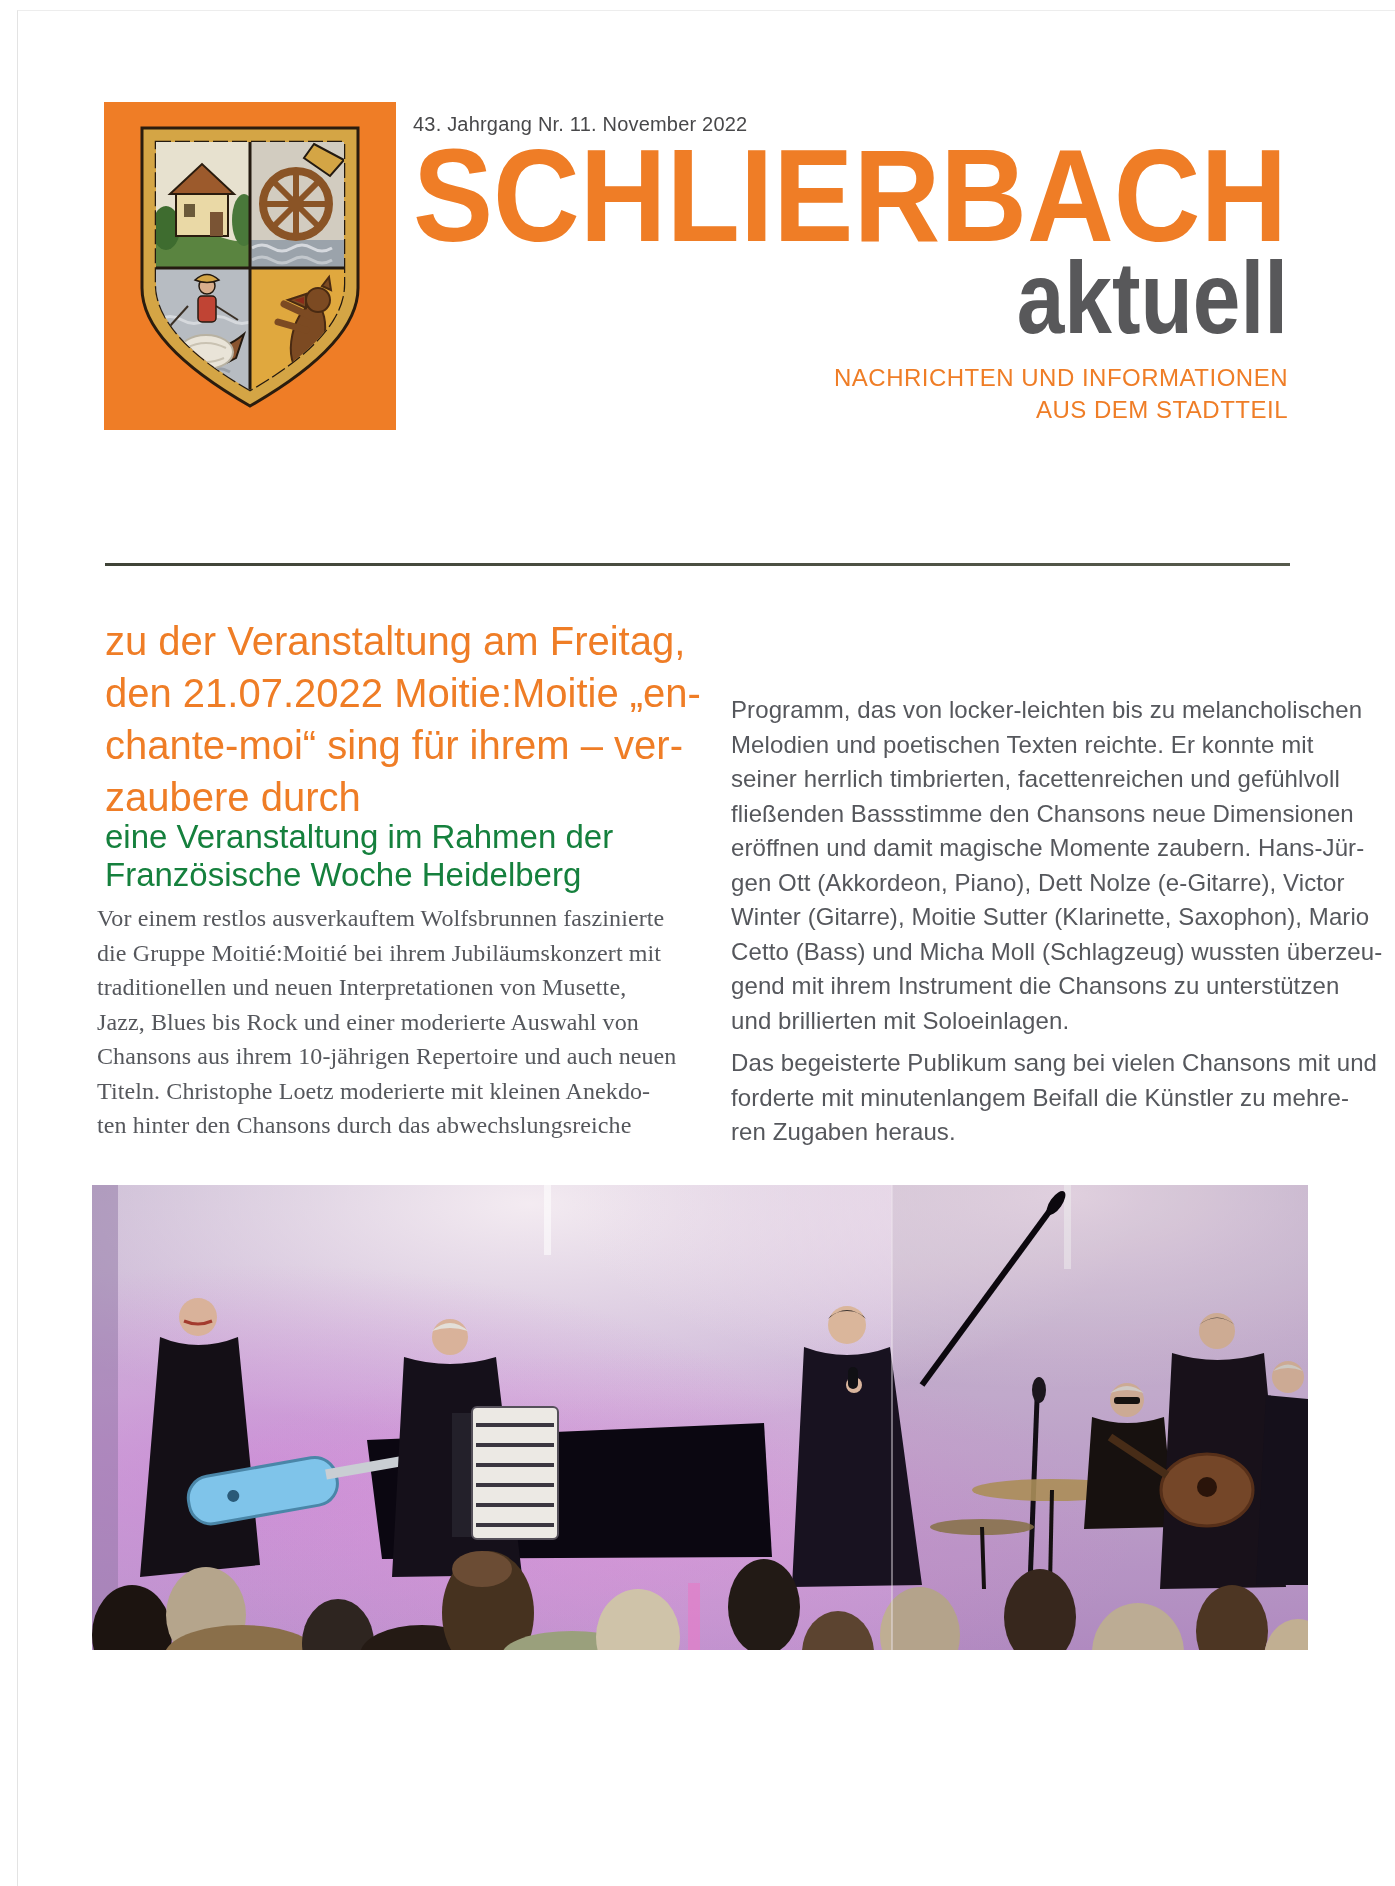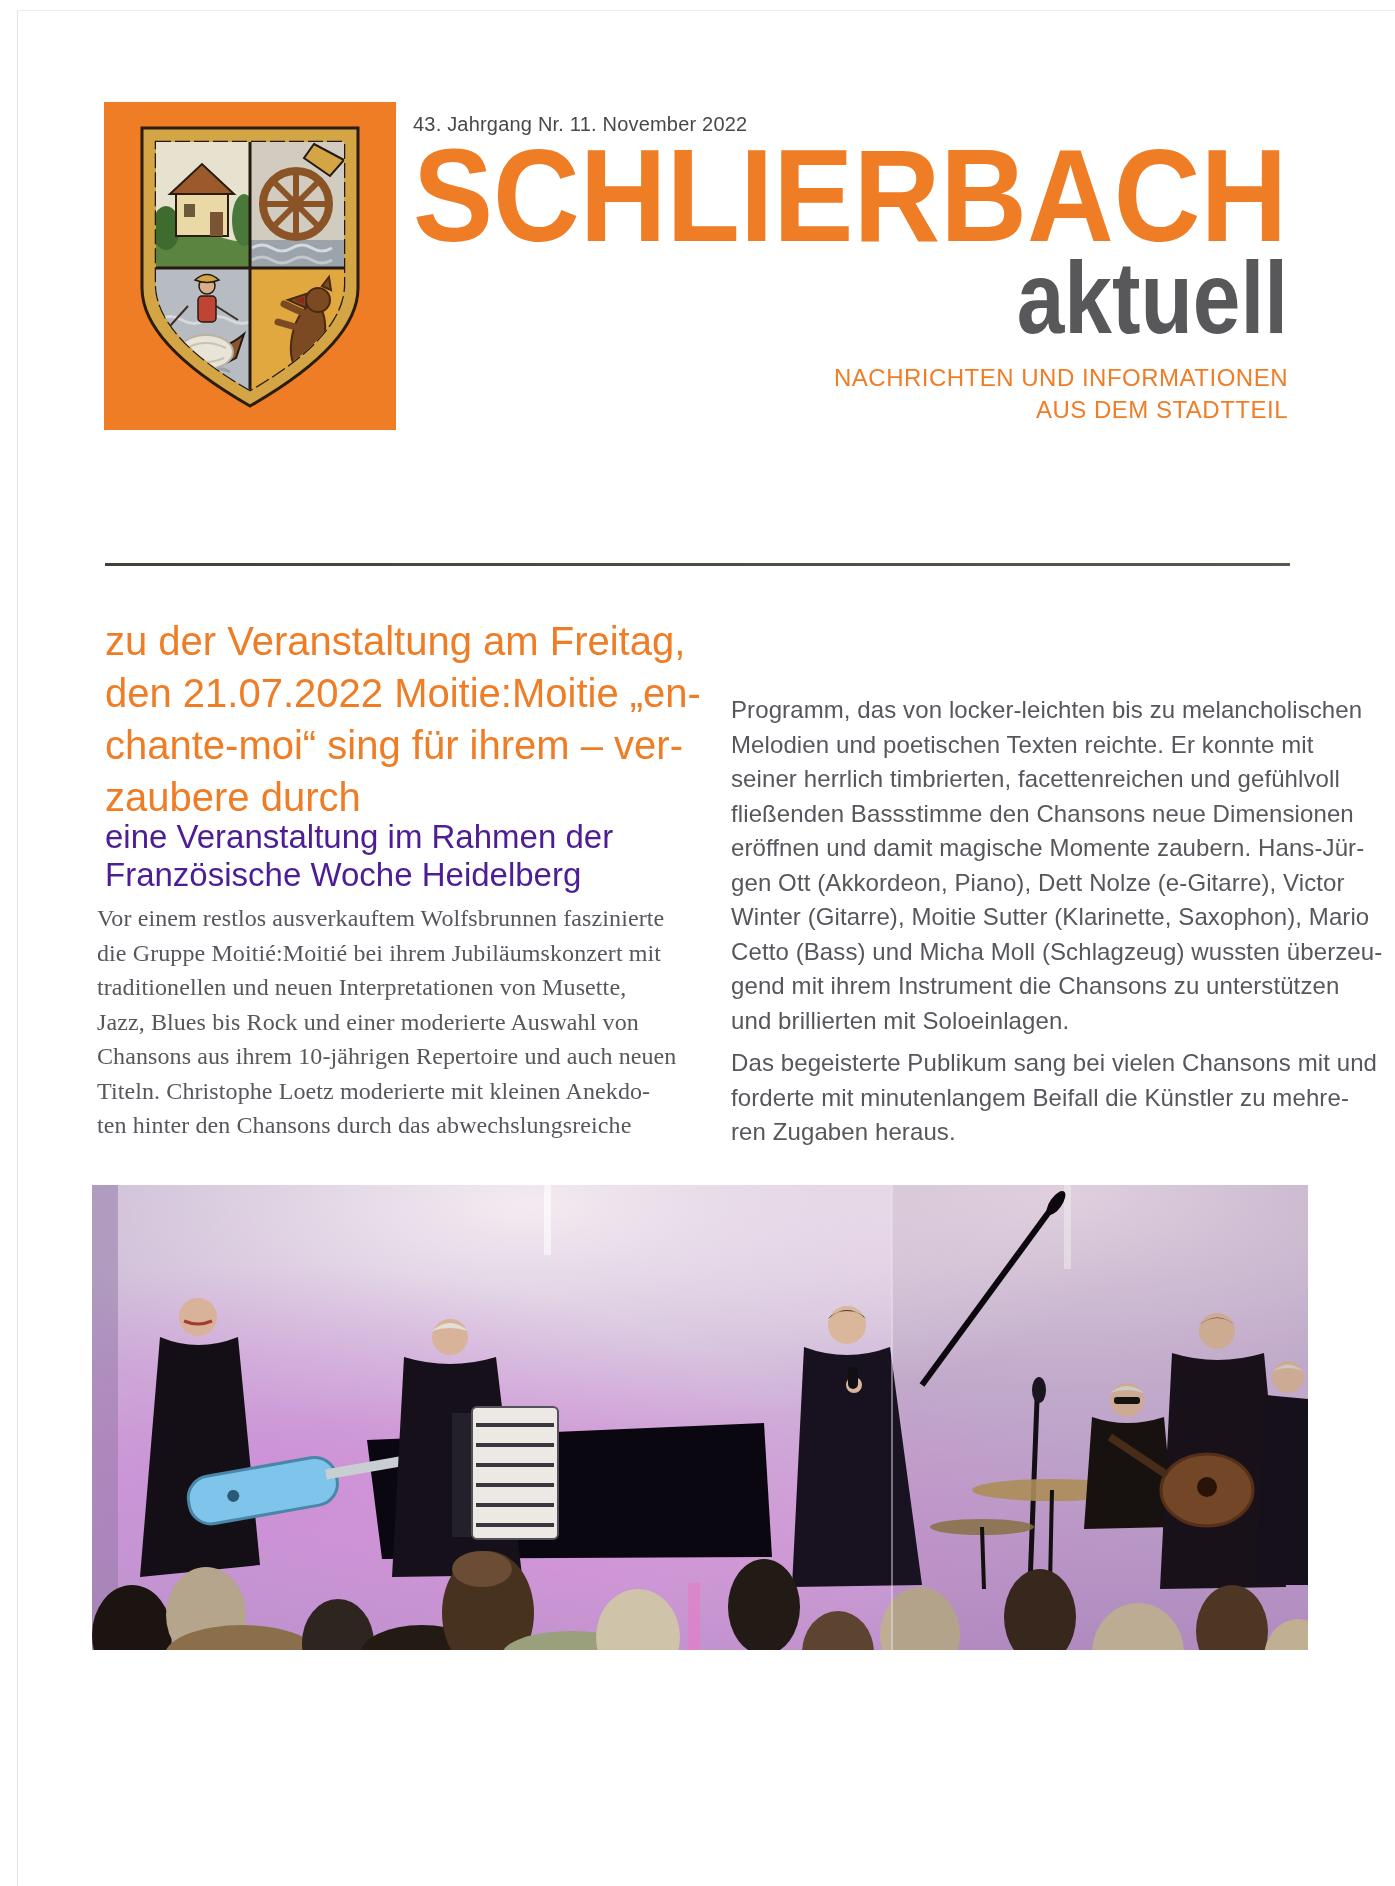--- a/index.html
+++ b/index.html
@@ -40,21 +40,21 @@
     position:absolute; left:105px; top:563px; width:1185px; height:3px;
     background:linear-gradient(90deg,#3f4337,#565a4c);
   }
   .article-heading {
     position:absolute; left:105px; top:615px; margin:0;
     font-size:40px; line-height:52px; font-weight:normal; color:#ef7d26;
     white-space:nowrap;
   }
   .article-subheading {
     position:absolute; left:105px; top:818px; margin:0;
-    font-size:33px; line-height:38px; font-weight:normal; color:#4c1d95;
+    font-size:33px; line-height:38px; font-weight:normal; color:#15803d;
     white-space:nowrap;
   }
   .body-text {
     font-size:24px; line-height:34.5px; color:#55575c; white-space:nowrap;
     letter-spacing:.1px;
   }
   .body-left  { position:absolute; left:97px; top:901px;font-family:Liberation Serif, serif; }
   .body-right-p1 { position:absolute; left:731px; top:693px; }
   .body-right-p2 { position:absolute; left:731px; top:1046px; }
   .photo {

